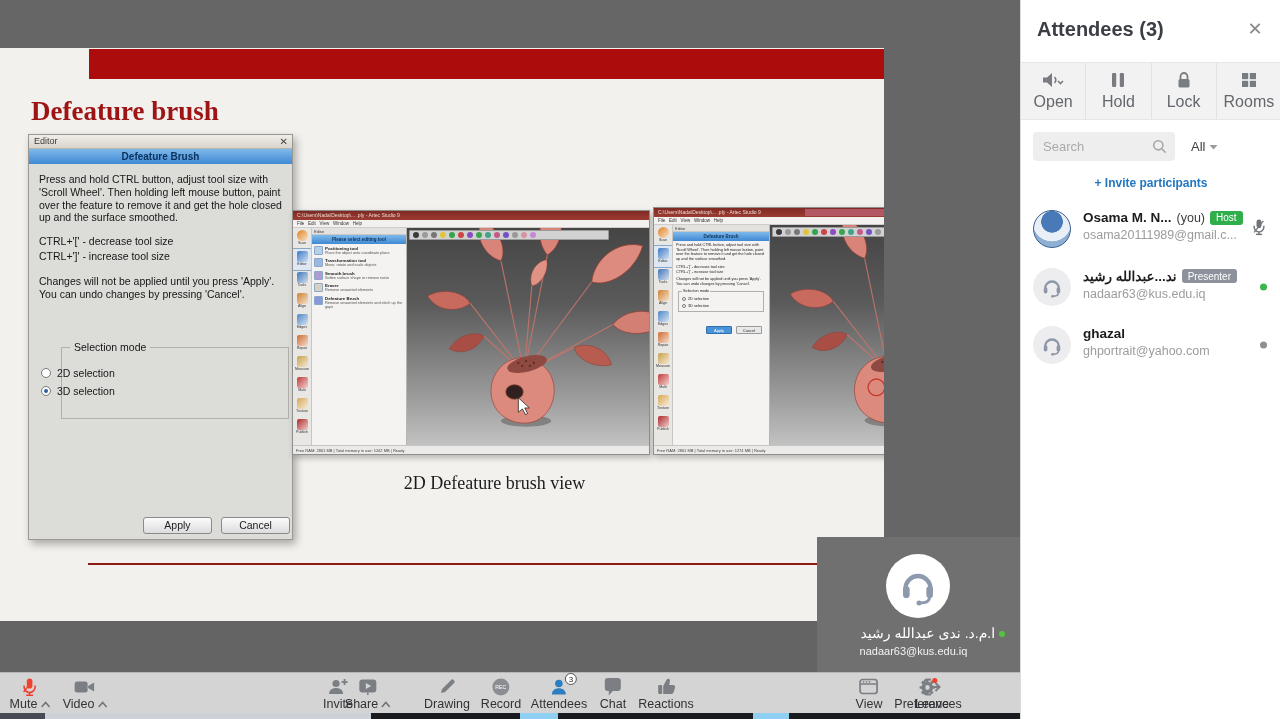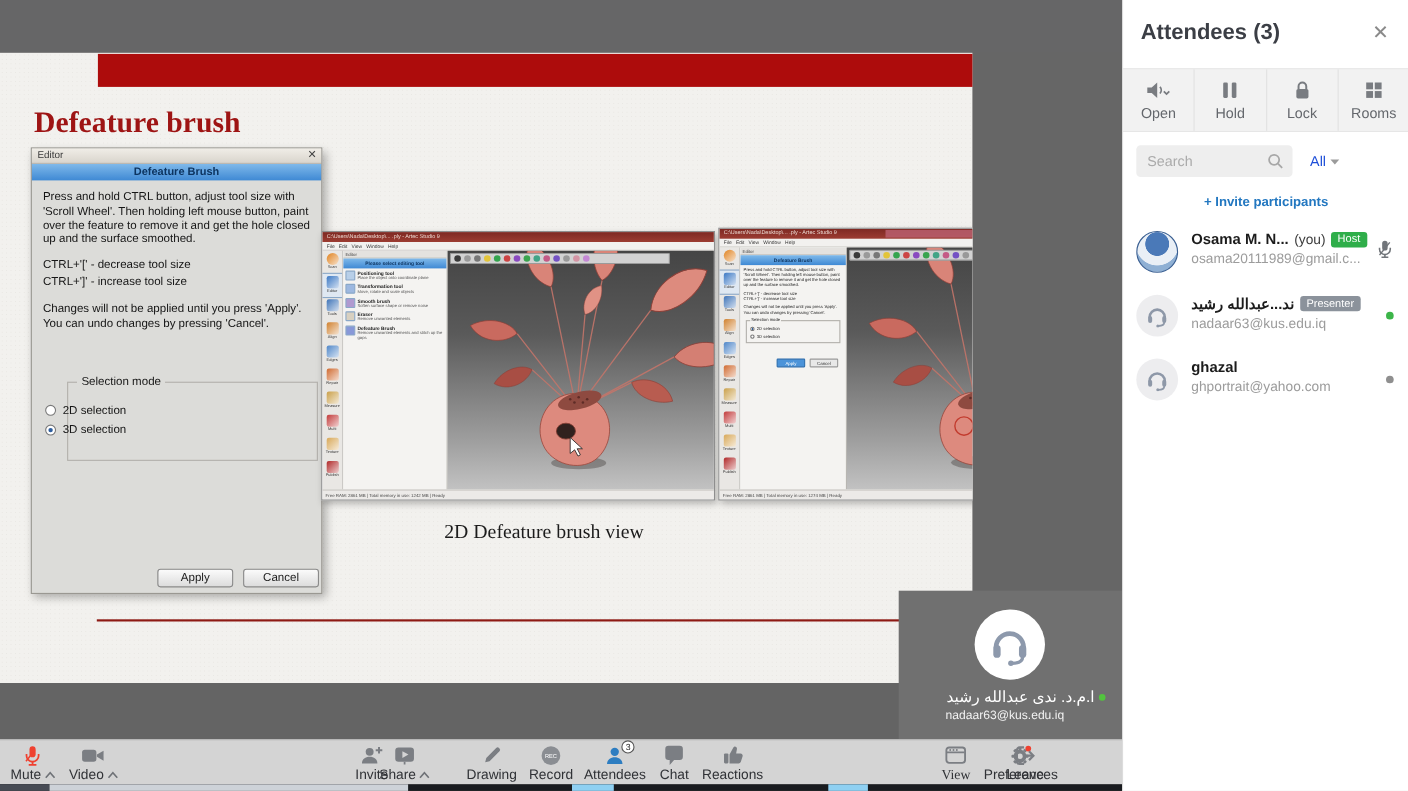--- a/index.html
+++ b/index.html
@@ -95,27 +95,27 @@
   .sliver { position:absolute; left:0; top:713px; width:1280px; height:6px; background:#191b1f; }
   .sliver span { position:absolute; top:0; height:6px; display:block; }
 
   
   .panel { position:absolute; left:1020px; top:0; width:260px; height:719px; background:#fff; border-left:1px solid #dcdcdc; }
   .p-title { position:absolute; left:16px; top:18px; font-size:20px; font-weight:bold; color:#3b3e45; }
   .p-close { position:absolute; right:16px; top:20px; width:18px; height:18px; color:#8a8a8a; font-size:18px; line-height:18px; text-align:center; }
   .p-actions { position:absolute; left:0; top:62px; width:260px; height:58px; background:#f2f2f2; border-top:1px solid #e6e6e6; border-bottom:1px solid #e6e6e6; display:flex; }
   .p-action { flex:1; border-right:1px solid #e2e2e2; display:flex; flex-direction:column; align-items:center; justify-content:center; gap:4px; }
   .p-action:last-child { border-right:none; }
-  .p-action .lab { font-size:13px; color:#64676c;text-align:right; }
+  .p-action .lab { font-size:16px; color:#64676c;text-align:right; }
   .p-search-row { position:absolute; left:12px; top:132px; width:236px; height:29px; display:flex; align-items:center; }
   .p-search { position:relative; width:142px; height:29px; }
   .p-search input { width:100%; height:100%; background:#eeeeee; border:none; border-radius:4px; padding:0 28px 0 10px; font-size:13px; color:#444; outline:none; }
   .p-search input::placeholder { color:#ababab; }
   .p-search .mag { position:absolute; right:8px; top:7px; }
-  .p-all { margin-left:16px; font-size:13px; color:#1d4ed8; display:flex; align-items:center; gap:4px;text-align:center; }
+  .p-all { margin-left:16px; font-size:13px; color:#404040; display:flex; align-items:center; gap:4px;text-align:center; }
   .p-invite { position:absolute; left:0; top:176px; width:260px; text-align:center; font-size:12px; font-weight:bold; color:#2277c0; }
   .p-list { position:absolute; left:0; top:200px; width:260px; }
   .p-row { position:relative; padding:10px 14px 10px 12px; display:flex; align-items:flex-start; }
   .p-avatar { flex:0 0 38px; width:38px; height:38px; border-radius:50%; display:flex; align-items:center; justify-content:center; background:#ededef; }
   .p-avatar.logo { background:radial-gradient(circle at 50% 30%, #4a79b8 0 34%, #e9eff6 36% 62%, #8fb0d4 64%); border:1px solid #3a5f92; }
   .p-info { margin-left:12px; min-width:0; }
   .p-name-row { display:flex; align-items:center; gap:5px; white-space:nowrap; }
   .p-name { font-size:13.5px; font-weight:bold; color:#1c1c1c; }
   .p-you { font-size:12.5px; color:#3c3c3c; }
   .badge { font-size:10px; color:#fff; border-radius:3px; padding:1.5px 6px; }
@@ -565,21 +565,21 @@
           <svg width="20" height="19" viewBox="0 0 20 19">
             <rect x="2" y="8" width="4" height="9" rx="1" fill="#7b7e83"></rect>
             <path d="M7 9 l3.5-6.5 a1.8 1.8 0 0 1 3.3 1.1 L13 8 h4 a2 2 0 0 1 1.9 2.6 l-1.6 5 A2.2 2.2 0 0 1 15.2 17 H7 Z" fill="#7b7e83"></path>
           </svg>
         </span>
         <span class="tb-label">
             <span>Reactions</span>
           </span>
       </div>
 
-      <div class="tb-item" style="left:869px;font-family:Liberation Serif, serif;">
+      <div class="tb-item" style="left:869px;">
         <span class="tb-ico">
           <svg width="20" height="17" viewBox="0 0 20 17">
             <rect x="1.5" y="1.5" width="17" height="14" rx="2.5" fill="none" stroke="#7b7e83" stroke-width="1.7"></rect>
             <line x1="2" y1="6" x2="18" y2="6" stroke="#7b7e83" stroke-width="1.7"></line>
             <circle cx="5" cy="3.8" r="0.9" fill="#7b7e83"></circle>
               <circle cx="8" cy="3.8" r="0.9" fill="#7b7e83"></circle>
               <circle cx="11" cy="3.8" r="0.9" fill="#7b7e83"></circle>
           </svg>
         </span>
         <span class="tb-label">

